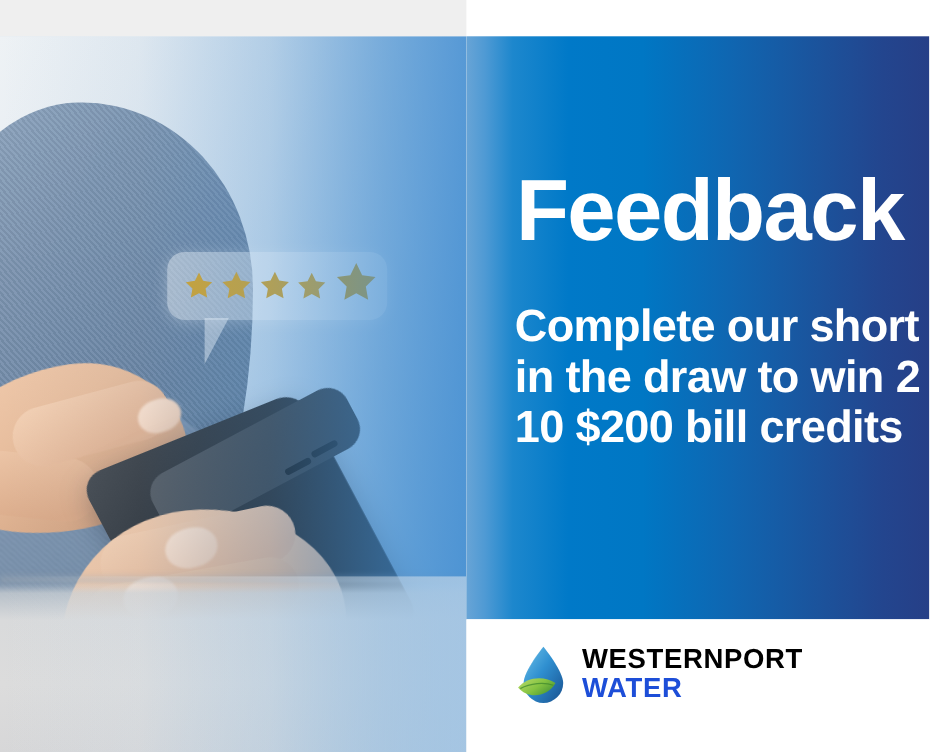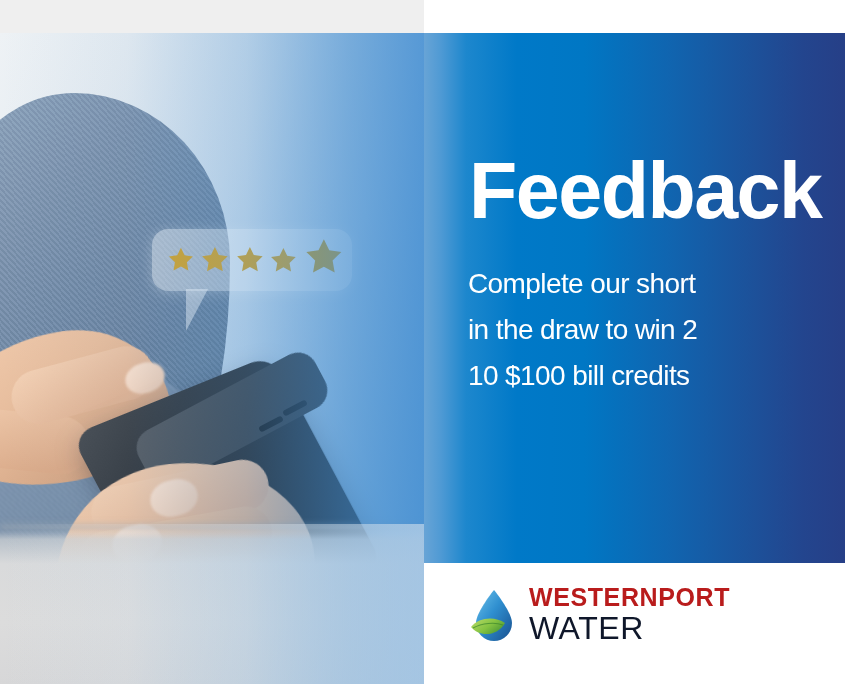--- a/index.html
+++ b/index.html
@@ -238,24 +238,24 @@
     color: #ffffff;
     font-size: 79px;
     font-weight: 700;
     letter-spacing: -1.5px;
     line-height: 1;
     white-space: nowrap;
   }
 
   .bodytext {
     position: absolute;
-    left: 44px; top: 228px;
+    left: 44px; top: 240px;
     color: #ffffff;
-    font-size: 28px;
-    font-weight: 400;
+    font-size: 41px;
+    font-weight: 700;
     line-height: 46px;
     letter-spacing: -0.6px;
     white-space: nowrap;
   }
   .bodytext div { white-space: nowrap; }
 
   
   .footer {
     position: absolute;
     left: 424px; top: 563px;
@@ -264,29 +264,29 @@
   }
   .logo {
     position: absolute;
     left: 45px; top: 22px;
     display: flex;
     align-items: center;
     gap: 10px;
   }
   .logo-words { display: flex; flex-direction: column; line-height: 1; }
   .logo-westernport {
-    color: #b91c1c;
+    color: #000000;
     font-size: 25px;
     font-weight: 700;
     letter-spacing: 0.6px;
   }
   .logo-water {
-    color: #0f172a;
-    font-size: 32px;
-    font-weight: 400;
+    color: #1d4ed8;
+    font-size: 25px;
+    font-weight: 700;
     letter-spacing: 0.6px;
     margin-top: 2px;
   }
 
   .bottom-strip {
     position: absolute;
     left: 0; top: 563px;
     width: 424px; height: 121px;
     background: #dedfe0;
   }
@@ -350,21 +350,21 @@
 
     <div class="photo-wash"></div>
     <div class="photo-wash-bottom"></div>
   </div>
 
   <div class="blue-panel">
     <div class="headline">Feedback (</div>
     <div class="bodytext">
       <div>Complete our short</div>
       <div>in the draw to win 2</div>
-      <div>10 $100 bill credits</div>
+      <div>10 $200 bill credits</div>
     </div>
   </div>
 
   <div class="footer">
     <div class="logo">
       <svg width="50" height="56" viewBox="0 0 50 56">
         <defs>
           <linearGradient id="dropGrad" x1="0" y1="0" x2="1" y2="1">
             <stop offset="0%" stop-color="#6ec3ea"></stop>
             <stop offset="45%" stop-color="#2f8fd0"></stop>

